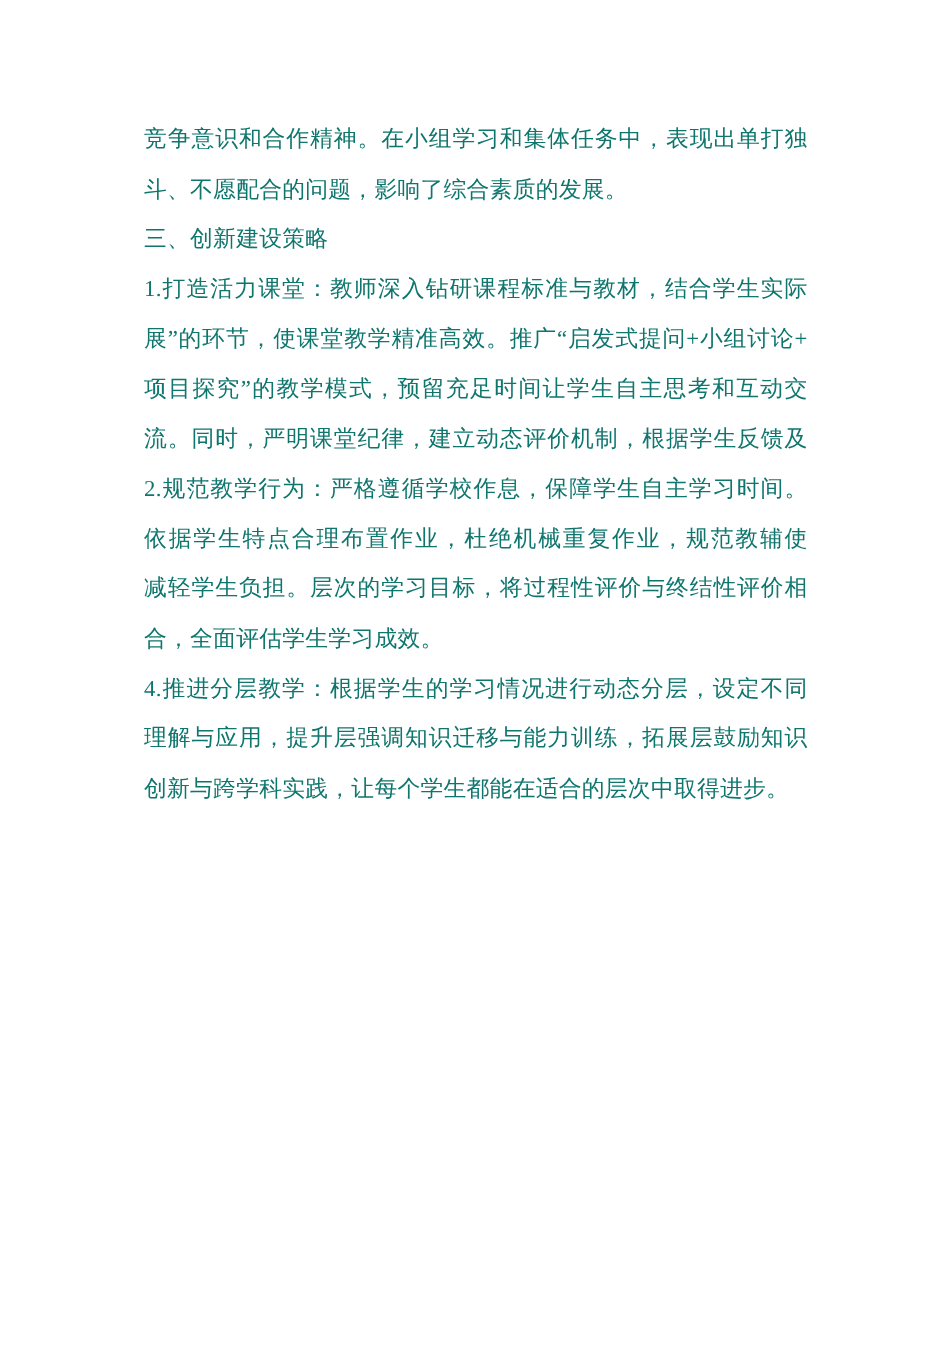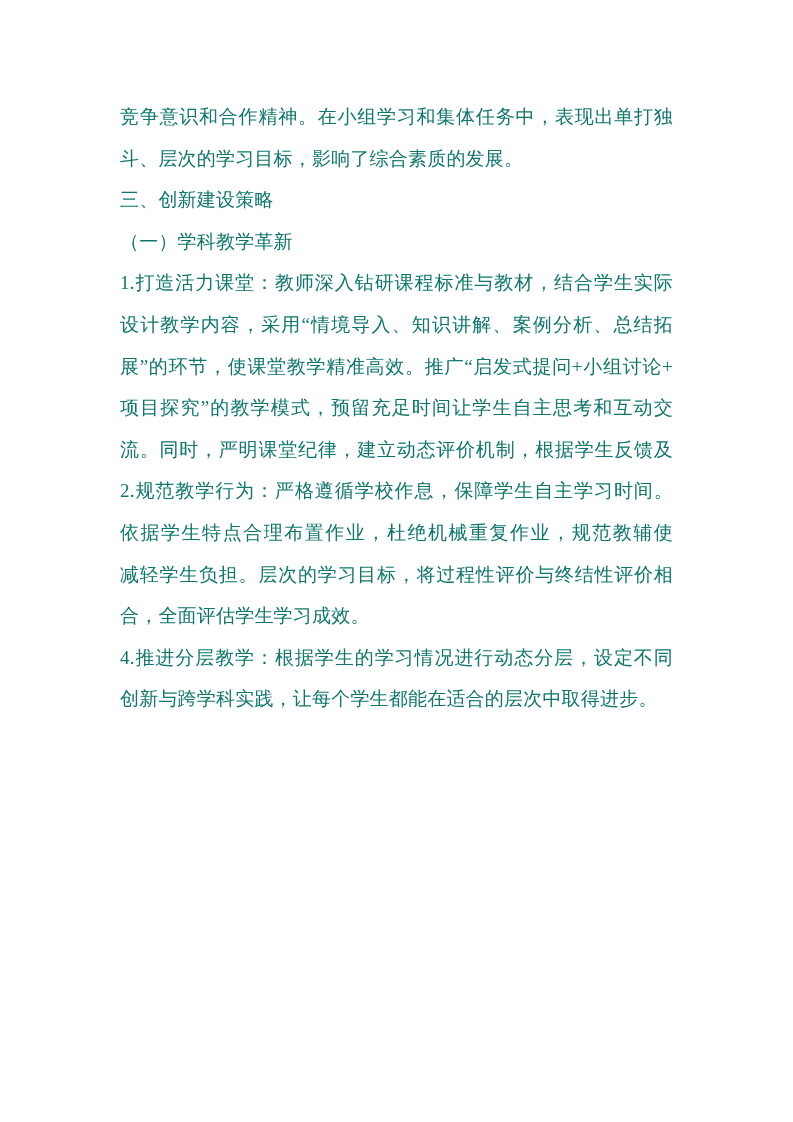--- a/index.html
+++ b/index.html
@@ -36,39 +36,36 @@
     text-align-last: justify;
   }
 </style>
 </head>
 <body>
 
 <div class="page">
   <div id="document-content">
       <div class="para">
         <div class="line fill">竞争意识和合作精神。在小组学习和集体任务中，表现出单打独</div>
-        <div class="line">斗、层次的学习目标，影响了综合素质的发展。</div>
+        <div class="line">斗、不愿配合的问题，影响了综合素质的发展。</div>
       </div>
       <div class="para">
         <div class="line">三、创新建设策略</div>
       </div>
       <div class="para">
-        <div class="line">（一）学科教学革新</div>
-      </div>
-      <div class="para">
         <div class="line fill">1.打造活力课堂：教师深入钻研课程标准与教材，结合学生实际</div>
-        <div class="line fill">设计教学内容，采用“情境导入、知识讲解、案例分析、总结拓</div>
         <div class="line fill">展”的环节，使课堂教学精准高效。推广“启发式提问+小组讨论+</div>
         <div class="line fill">项目探究”的教学模式，预留充足时间让学生自主思考和互动交</div>
         <div class="line fill">流。同时，严明课堂纪律，建立动态评价机制，根据学生反馈及</div>
       </div>
       <div class="para">
         <div class="line fill">2.规范教学行为：严格遵循学校作息，保障学生自主学习时间。</div>
         <div class="line fill">依据学生特点合理布置作业，杜绝机械重复作业，规范教辅使用，</div>
         <div class="line fill">减轻学生负担。层次的学习目标，将过程性评价与终结性评价相结</div>
         <div class="line">合，全面评估学生学习成效。</div>
       </div>
       <div class="para">
         <div class="line fill">4.推进分层教学：根据学生的学习情况进行动态分层，设定不同</div>
+        <div class="line fill">理解与应用，提升层强调知识迁移与能力训练，拓展层鼓励知识</div>
         <div class="line">创新与跨学科实践，让每个学生都能在适合的层次中取得进步。</div>
       </div>
     </div>
 </div>
 
 </body></html>

